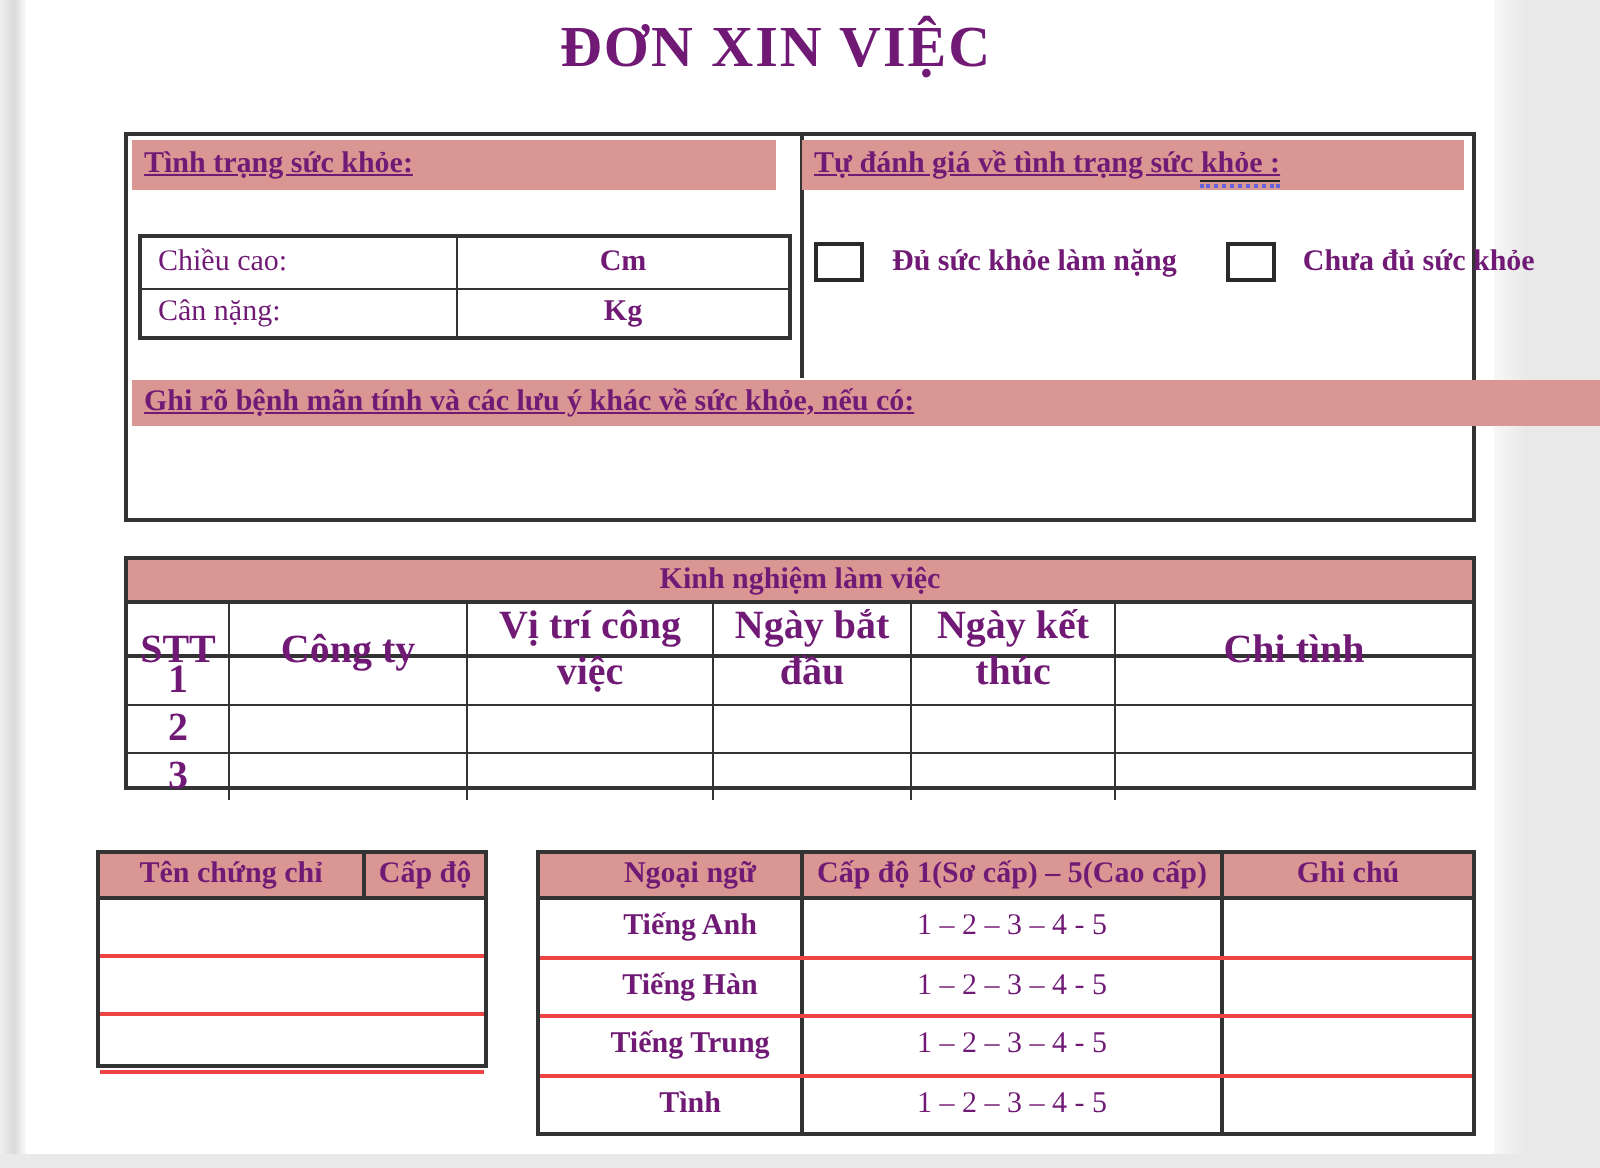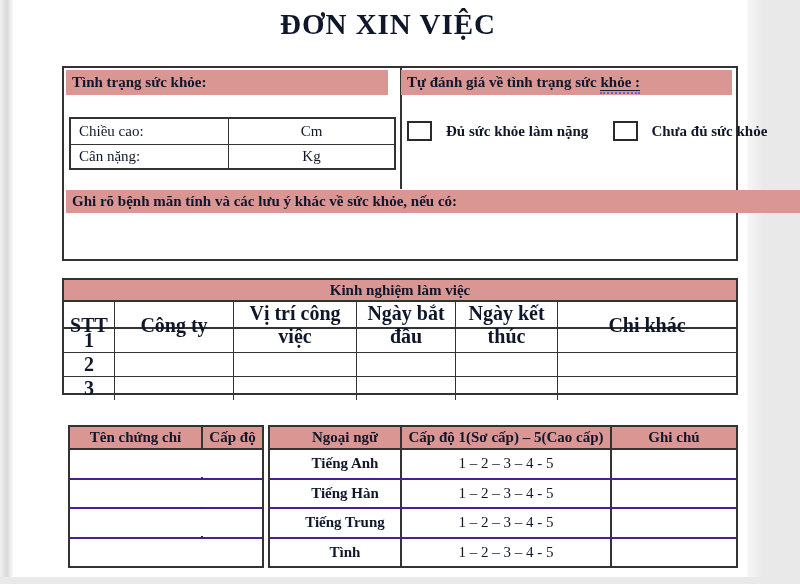--- a/index.html
+++ b/index.html
@@ -1,49 +1,49 @@
 <!DOCTYPE html>
 <html><head>
 <meta charset="utf-8">
 <style>
   html,body{margin:0;padding:0;}
   .screen{
     position:relative;width:800px;height:584px;overflow:hidden;
     background:#e9e9e9;
     font-family:"Liberation Serif","DejaVu Serif",serif;
-    color:#0f172a;
+    color:#701a75;
   }
   .page{position:absolute;left:13px;top:0;width:734px;height:577px;background:#ffffff;}
   .edge-left{position:absolute;left:0;top:0;width:13px;height:577px;
     background:linear-gradient(to right,#f1f1f1 0%,#d9d9d9 55%,#ededed 80%,#f9f9f9 100%);}
   .edge-right{position:absolute;left:747px;top:0;width:16px;height:577px;
     background:linear-gradient(to right,#f7f7f7 0%,#e9e9e9 100%);}
 
   .doc-title{position:absolute;left:30px;top:8px;width:716px;margin:0;
     text-align:center;font-size:29px;font-weight:bold;letter-spacing:1px;}
 
   
   .health{position:absolute;left:62px;top:66px;width:676px;height:195px;
     border:2px solid #333;box-sizing:border-box;background:#fff;}
   .health .vdiv{position:absolute;left:336px;top:0;width:2px;height:121px;background:#333;}
   .pinkbar{position:absolute;background:#d99693;font-weight:bold;font-size:15px;
-    line-height:25px;height:25px;padding-left:6px;box-sizing:border-box;white-space:nowrap;overflow:hidden;}
+    line-height:25px;height:25px;padding-left:6px;box-sizing:border-box;white-space:nowrap;overflow:hidden;text-decoration:underline;}
   .hdr-left{left:2px;top:2px;width:322px;}
   .hdr-right{left:337px;top:2px;width:331px;}
   .hdr-notes{left:2px;top:122px;width:772px;height:23px;line-height:23px;}
   .squig{position:relative;border-bottom:1px solid #222;}
   .squig::after{content:"";position:absolute;left:0;right:0;bottom:-4px;
     border-bottom:2px dotted #6462d8;}
 
   .hw-table{position:absolute;left:5px;top:49px;width:327px;height:53px;
     border:2px solid #333;box-sizing:border-box;display:grid;
     grid-template-columns:158px 1fr;grid-template-rows:1fr 1fr;font-size:15px;}
   .hw-cell{display:flex;align-items:center;box-sizing:border-box;}
   .hw-label{padding-left:8px;border-right:1.4px solid #333;}
-  .hw-unit{justify-content:center;}
+  .hw-unit{justify-content:center;font-weight:bold;}
   .hw-r2{border-top:1.4px solid #333;}
 
   .cb-row{position:absolute;left:343px;top:52px;width:329px;height:22px;
     display:flex;align-items:center;font-size:15px;font-weight:bold;}
   .checkbox{width:21px;height:16px;border:2px solid #2a2a2a;background:#fff;
     display:inline-block;box-sizing:content-box;flex:none;}
   .cb-label{white-space:nowrap;}
   .cb-l1{margin-left:14px;}
   .cb-box2{margin-left:25px;}
   .cb-l2{margin-left:13px;}
@@ -64,24 +64,24 @@
   .exp-stt{font-weight:bold;}
 
   
   .btable{position:absolute;top:425px;border:2px solid #333;box-sizing:border-box;
     display:flex;flex-direction:column;background:#fff;}
   .brow{display:grid;flex:1;}
   .bhead{height:21px;flex:none;background:#d99693;font-weight:bold;border-bottom:2px solid #333;}
   .bcell{display:flex;align-items:center;justify-content:center;font-size:15px;
     box-sizing:border-box;white-space:nowrap;}
   .brow .bcell + .bcell{border-left:2px solid #333;}
-  .bdata{border-bottom:2px solid #4c1d95;}
+  .bdata{border-bottom:2px solid #ef4444;}
   .bdata:last-child{border-bottom:none;}
 
-  .cert{left:68px;width:196px;height:143px;gap:27px;}
+  .cert{left:48px;width:196px;height:109px;gap:27px;}
   .cert .brow{grid-template-columns:131px 1fr;}
 
   .lang{left:268px;width:470px;height:143px;}
   .lang .brow{grid-template-columns:110px 210px 1fr;padding-left:20px;}
   .lang-name{font-weight:bold;}
 </style>
 </head>
 <body>
 
 <div class="screen">
@@ -119,21 +119,21 @@
   </div>
 
   <div class="exp">
     <div class="exp-title">Kinh nghiệm làm việc</div>
     <div class="exp-row exp-head">
       <div class="exp-cell">STT</div>
       <div class="exp-cell">Công ty</div>
       <div class="exp-cell">Vị trí công việc</div>
       <div class="exp-cell">Ngày bắt đầu</div>
       <div class="exp-cell">Ngày kết thúc</div>
-      <div class="exp-cell">Chi khác</div>
+      <div class="exp-cell">Chi tình</div>
     </div>
     <div class="exp-row exp-data">
       <div class="exp-cell exp-stt">1</div>
       <div class="exp-cell"></div>
       <div class="exp-cell"></div>
       <div class="exp-cell"></div>
       <div class="exp-cell"></div>
       <div class="exp-cell"></div>
     </div>
     <div class="exp-row exp-data">

